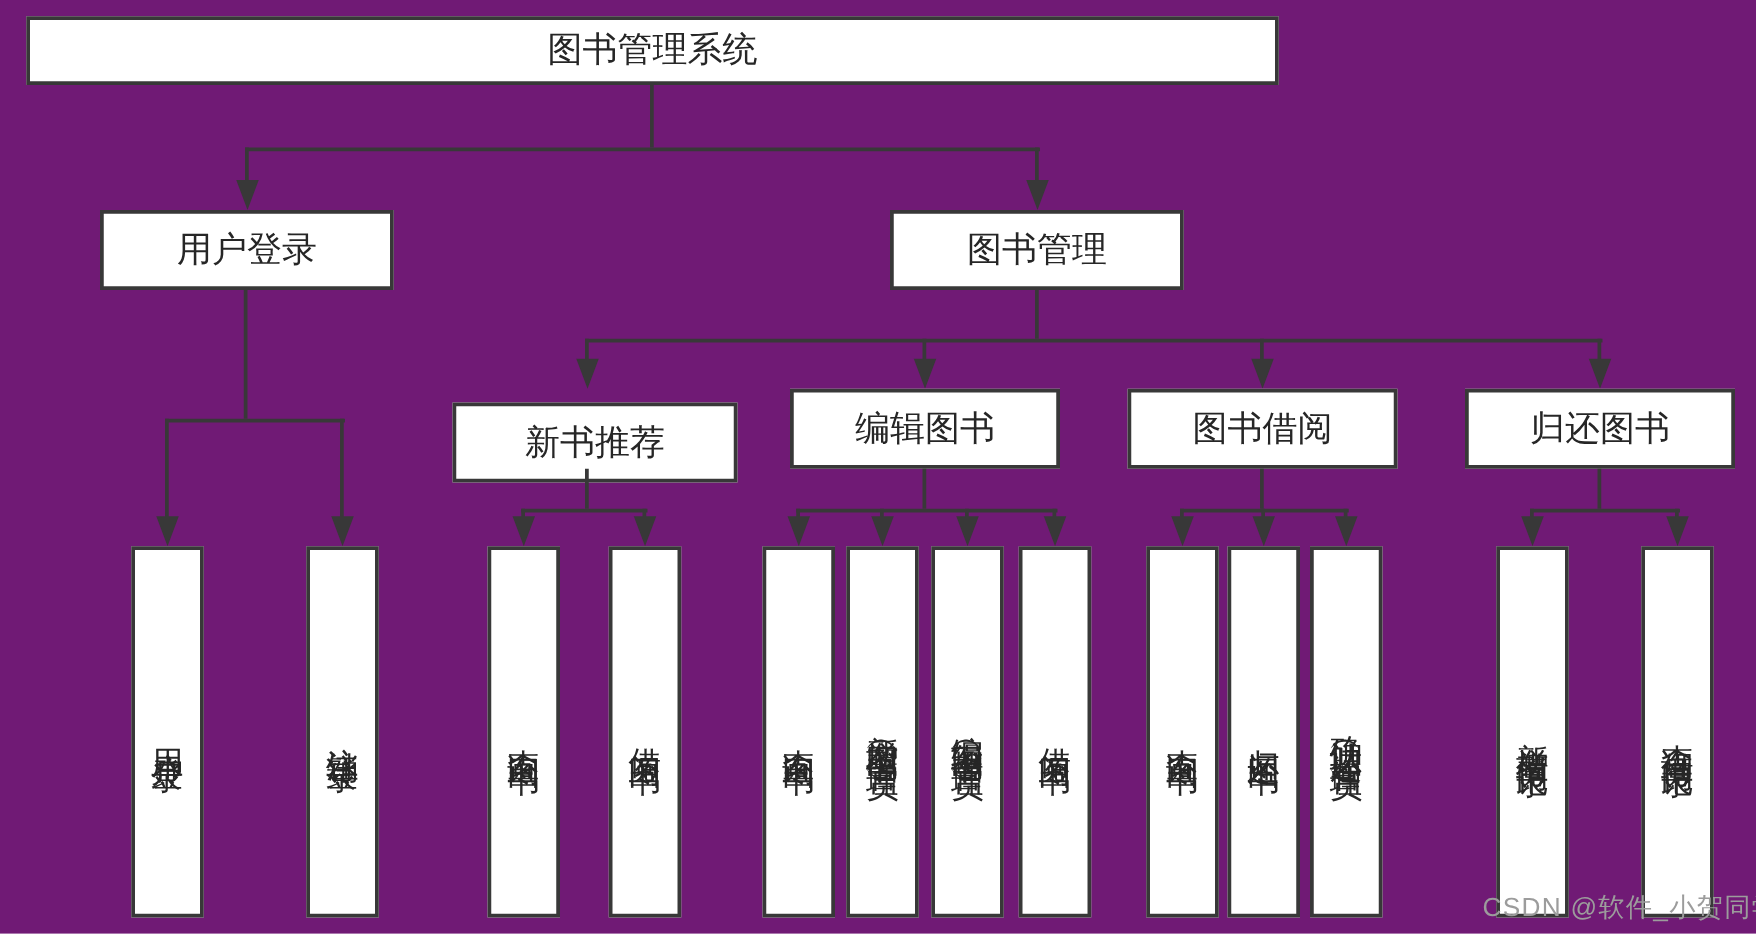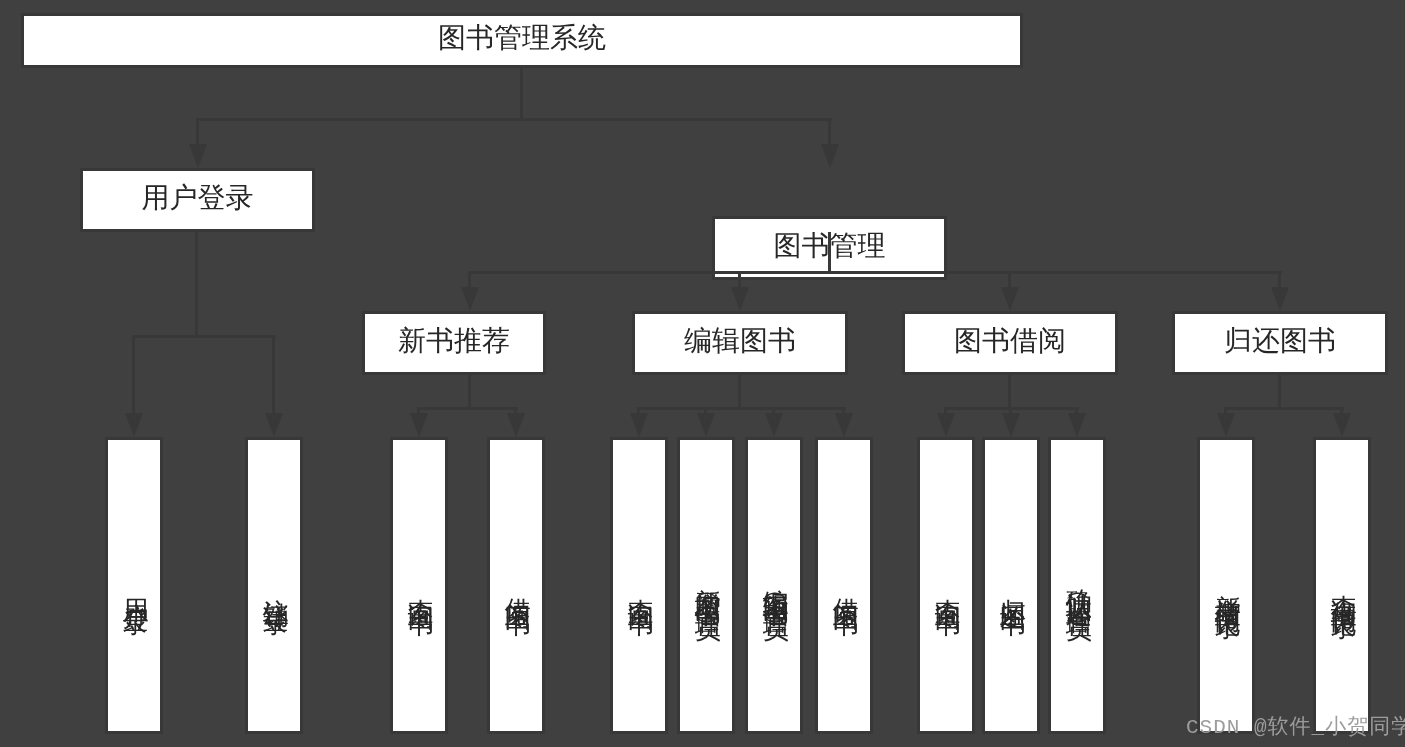--- a/index.html
+++ b/index.html
@@ -1,18 +1,18 @@
 <!DOCTYPE html>
 <html><head>
 <meta charset="utf-8">
 <style>
   html,body { margin:0; padding:0; background:#ffffff; }
   .canvas {
-    position:relative; width:1405px; height:747px; background:#404040;
-    font-family:Liberation Mono, monospace;
+    position:relative; width:1405px; height:747px; background:#701a75;
+    font-family:Liberation Sans, sans-serif;
     overflow:hidden;
   }
   .box {
     position:absolute; box-sizing:border-box; background:#ffffff;
     border:3px solid #383838; color:#262626;
     display:flex; align-items:center; justify-content:center;
     text-align:center; line-height:1.1;
   }
   .hbox { font-size:28px; }
   .vbox {
@@ -46,21 +46,21 @@
     <div class="line" style="left:196px; top:118px; width:636px; height:3px;"></div>
     <div class="line" style="left:196px; top:118px; width:3px;   height:30px;"></div>
     <div class="line" style="left:828px; top:118px; width:3px;   height:30px;"></div>
     <div class="arrow" style="left:189px; top:144px;"></div>
     <div class="arrow" style="left:821px; top:144px;"></div>
   </div>
 
   <div class="box hbox" style="left:80px; top:168px; width:235px; height:64px;">
     <span>用户登录</span>
   </div>
-  <div class="box hbox" style="left:712px; top:168px; width:235px; height:64px;margin-top:48px;">
+  <div class="box hbox" style="left:712px; top:168px; width:235px; height:64px;">
     <span>图书管理</span>
   </div>
 
   <div>
     <div class="line" style="left:195px; top:232px; width:3px;   height:103px;"></div>
     <div class="line" style="left:132px; top:335px; width:144px; height:3px;"></div>
     <div class="line" style="left:132px; top:335px; width:3px;   height:82px;"></div>
     <div class="line" style="left:272px; top:335px; width:3px;   height:82px;"></div>
     <div class="arrow" style="left:125px; top:413px;"></div>
     <div class="arrow" style="left:265px; top:413px;"></div>
@@ -72,21 +72,21 @@
     <div class="line" style="left:468px;  top:271px; width:3px; height:20px;"></div>
     <div class="line" style="left:738px;  top:271px; width:3px; height:20px;"></div>
     <div class="line" style="left:1008px; top:271px; width:3px; height:20px;"></div>
     <div class="line" style="left:1278px; top:271px; width:3px; height:20px;"></div>
     <div class="arrow" style="left:461px;  top:287px;"></div>
     <div class="arrow" style="left:731px;  top:287px;"></div>
     <div class="arrow" style="left:1001px; top:287px;"></div>
     <div class="arrow" style="left:1271px; top:287px;"></div>
   </div>
 
-  <div class="box hbox" style="left:362px; top:311px; width:184px; height:64px;">
+  <div class="box hbox" style="left:362px; top:322px; width:228px; height:64px;">
     <span>新书推荐</span>
   </div>
   <div class="box hbox" style="left:632px; top:311px; width:216px; height:64px;">
     <span>编辑图书</span>
   </div>
   <div class="box hbox" style="left:902px; top:311px; width:216px; height:64px;">
     <span>图书借阅</span>
   </div>
   <div class="box hbox" style="left:1172px; top:311px; width:216px; height:64px;">
     <span>归还图书</span>

